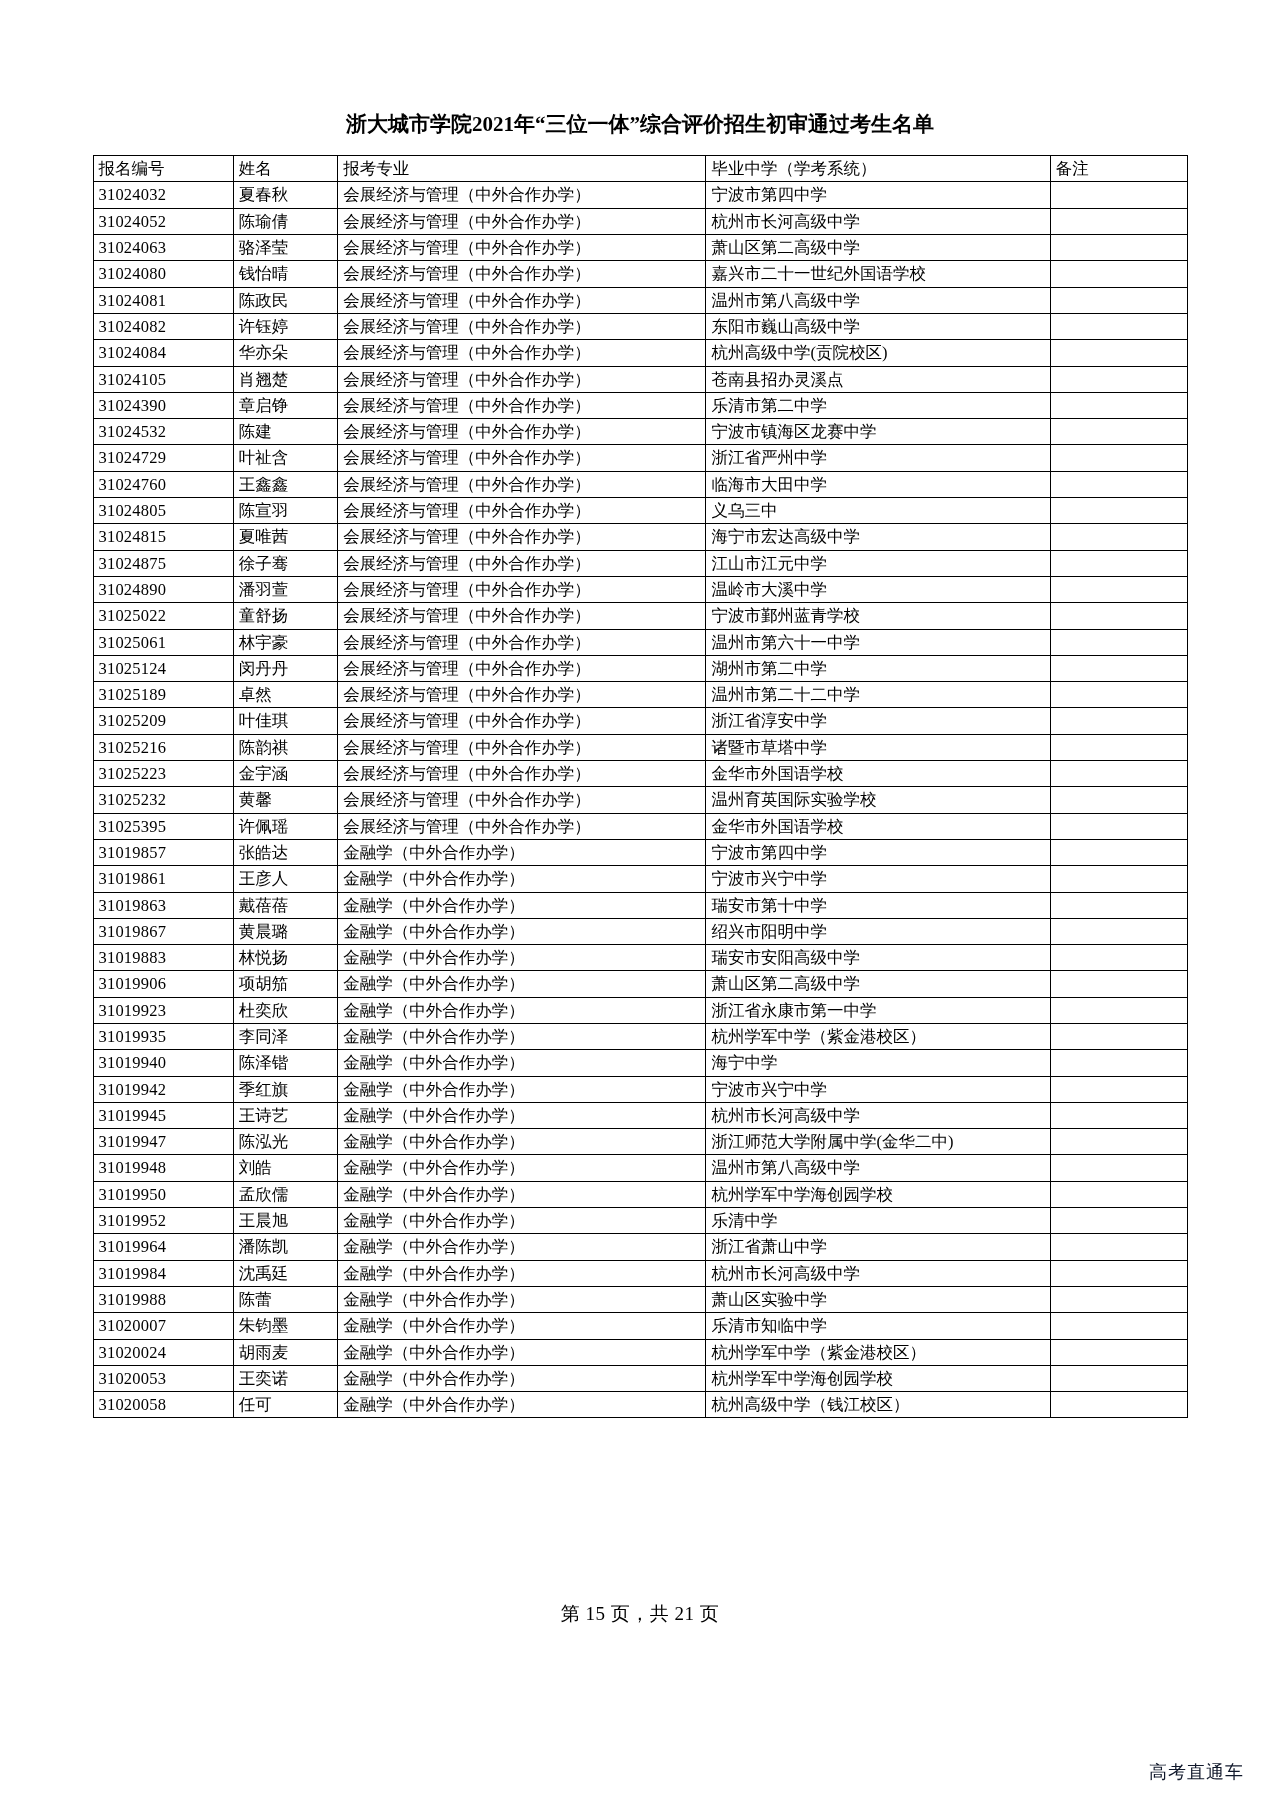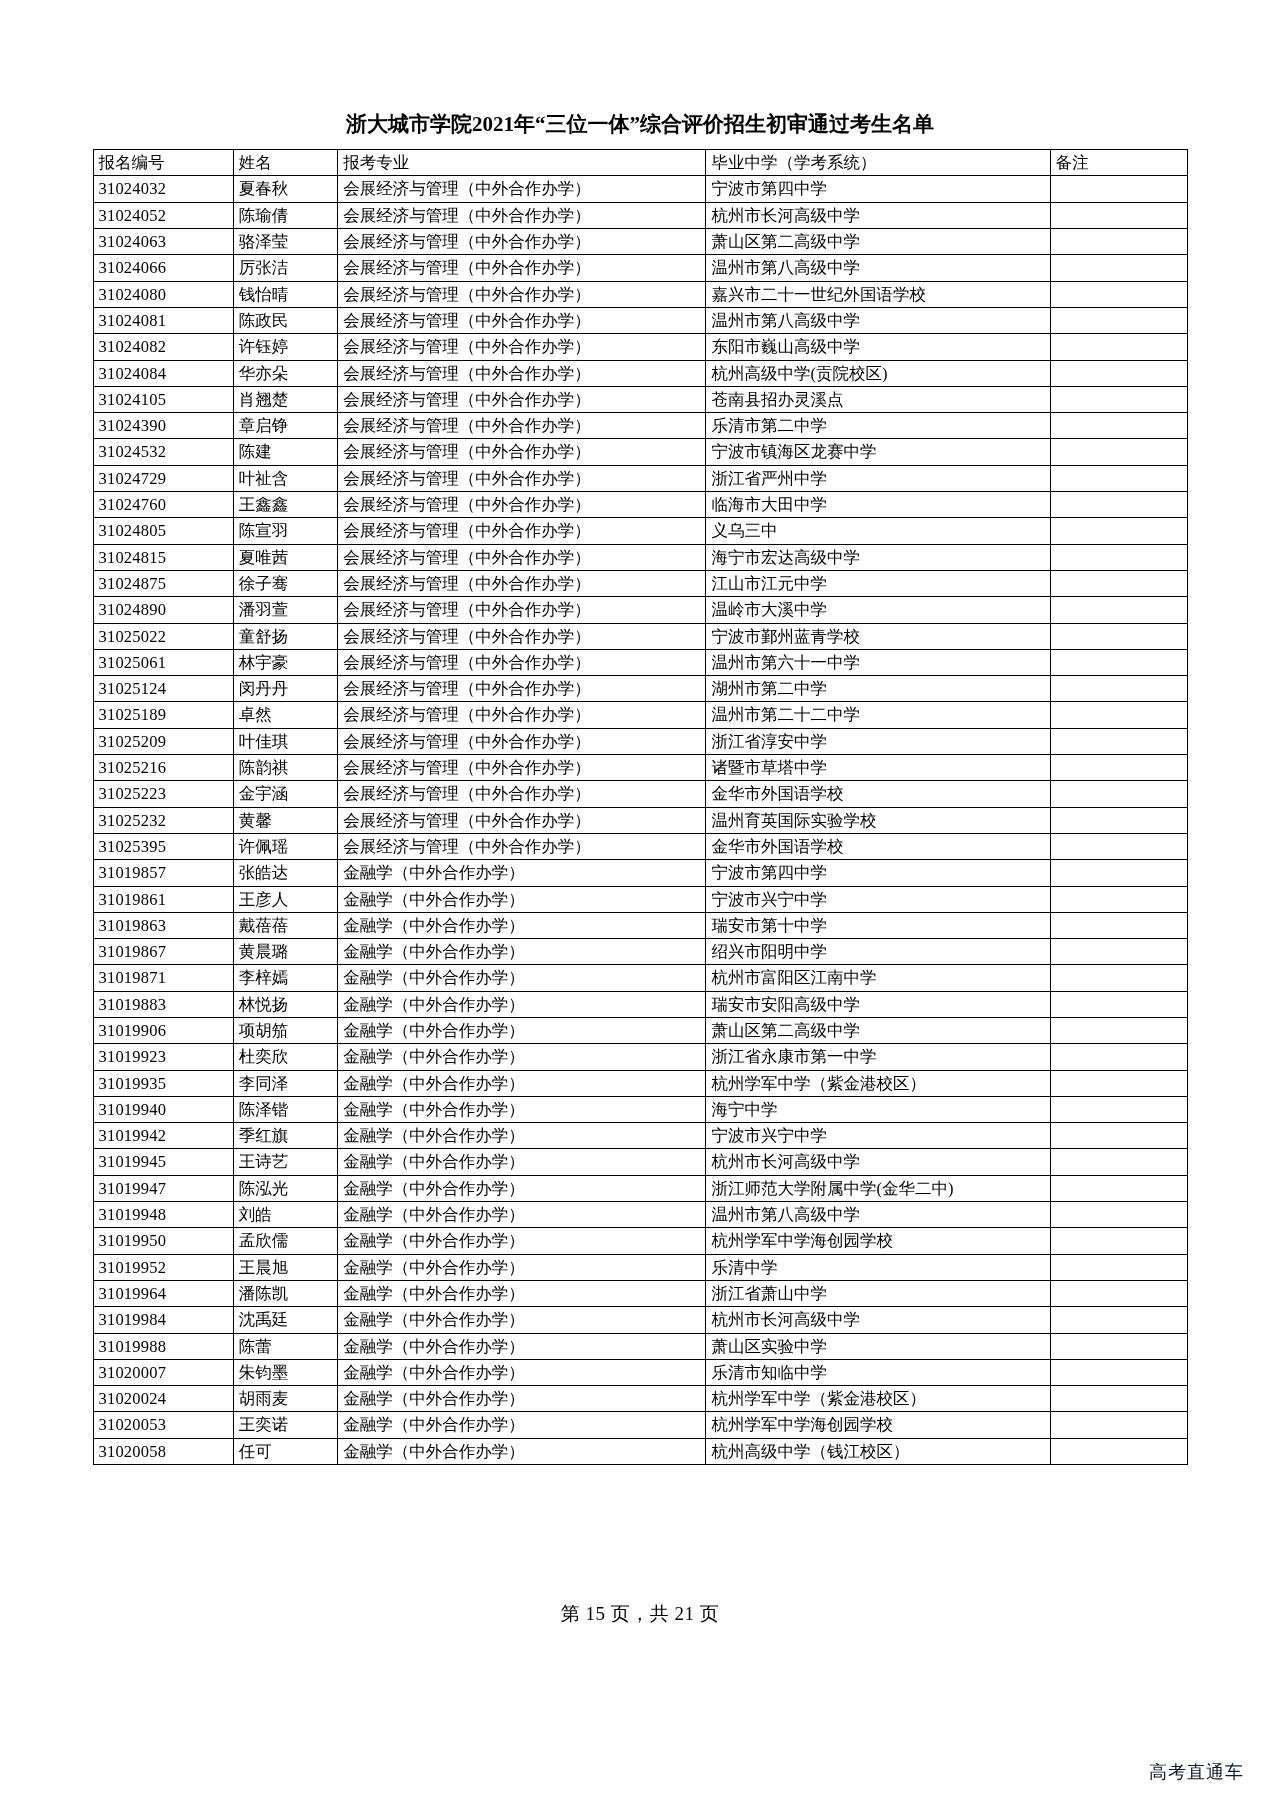--- a/index.html
+++ b/index.html
@@ -27,21 +27,21 @@
     font-size: 21px;
     font-weight: bold;
     letter-spacing: 0px;
     padding-top: 112px;
     padding-bottom: 0px;
     line-height: 1.2;
     white-space: nowrap;
     font-family: Liberation Serif, serif;
   }
   .table-wrap {
-    margin: 12px auto 0 auto;
+    margin: 18px auto 0 auto;
     width: 1095px;
   }
   table.roster {
     border-collapse: collapse;
     table-layout: fixed;
     width: 1095px;
     font-size: 16.5px;
   }
   table.roster th,
   table.roster td {
@@ -128,27 +128,20 @@
             <td></td>
           </tr>
           <tr>
             <td class="cell-id">31024063</td>
             <td>骆泽莹</td>
             <td>会展经济与管理（中外合作办学）</td>
             <td>萧山区第二高级中学</td>
             <td></td>
           </tr>
           <tr>
-            <td class="cell-id">31024066</td>
-            <td>厉张洁</td>
-            <td>会展经济与管理（中外合作办学）</td>
-            <td>温州市第八高级中学</td>
-            <td></td>
-          </tr>
-          <tr>
             <td class="cell-id">31024080</td>
             <td>钱怡晴</td>
             <td>会展经济与管理（中外合作办学）</td>
             <td>嘉兴市二十一世纪外国语学校</td>
             <td></td>
           </tr>
           <tr>
             <td class="cell-id">31024081</td>
             <td>陈政民</td>
             <td>会展经济与管理（中外合作办学）</td>
@@ -314,27 +307,20 @@
             <td>戴蓓蓓</td>
             <td>金融学（中外合作办学）</td>
             <td>瑞安市第十中学</td>
             <td></td>
           </tr>
           <tr>
             <td class="cell-id">31019867</td>
             <td>黄晨璐</td>
             <td>金融学（中外合作办学）</td>
             <td>绍兴市阳明中学</td>
-            <td></td>
-          </tr>
-          <tr>
-            <td class="cell-id">31019871</td>
-            <td>李梓嫣</td>
-            <td>金融学（中外合作办学）</td>
-            <td>杭州市富阳区江南中学</td>
             <td></td>
           </tr>
           <tr>
             <td class="cell-id">31019883</td>
             <td>林悦扬</td>
             <td>金融学（中外合作办学）</td>
             <td>瑞安市安阳高级中学</td>
             <td></td>
           </tr>
           <tr>

